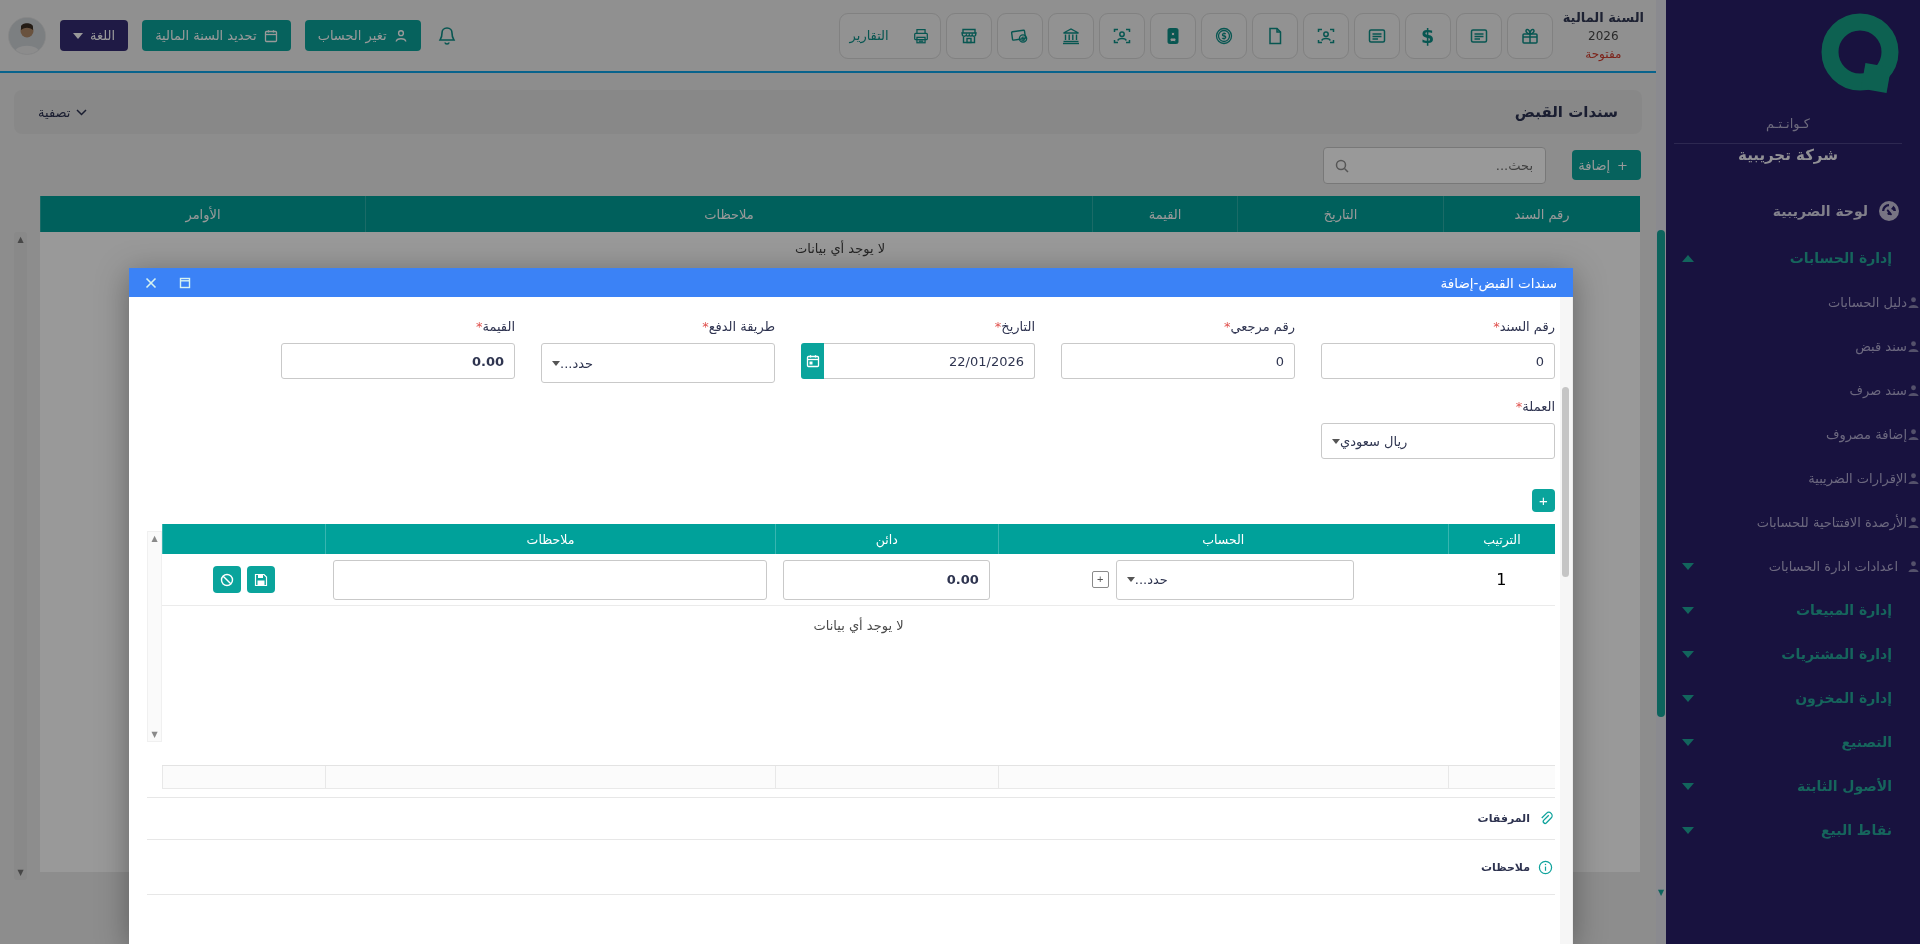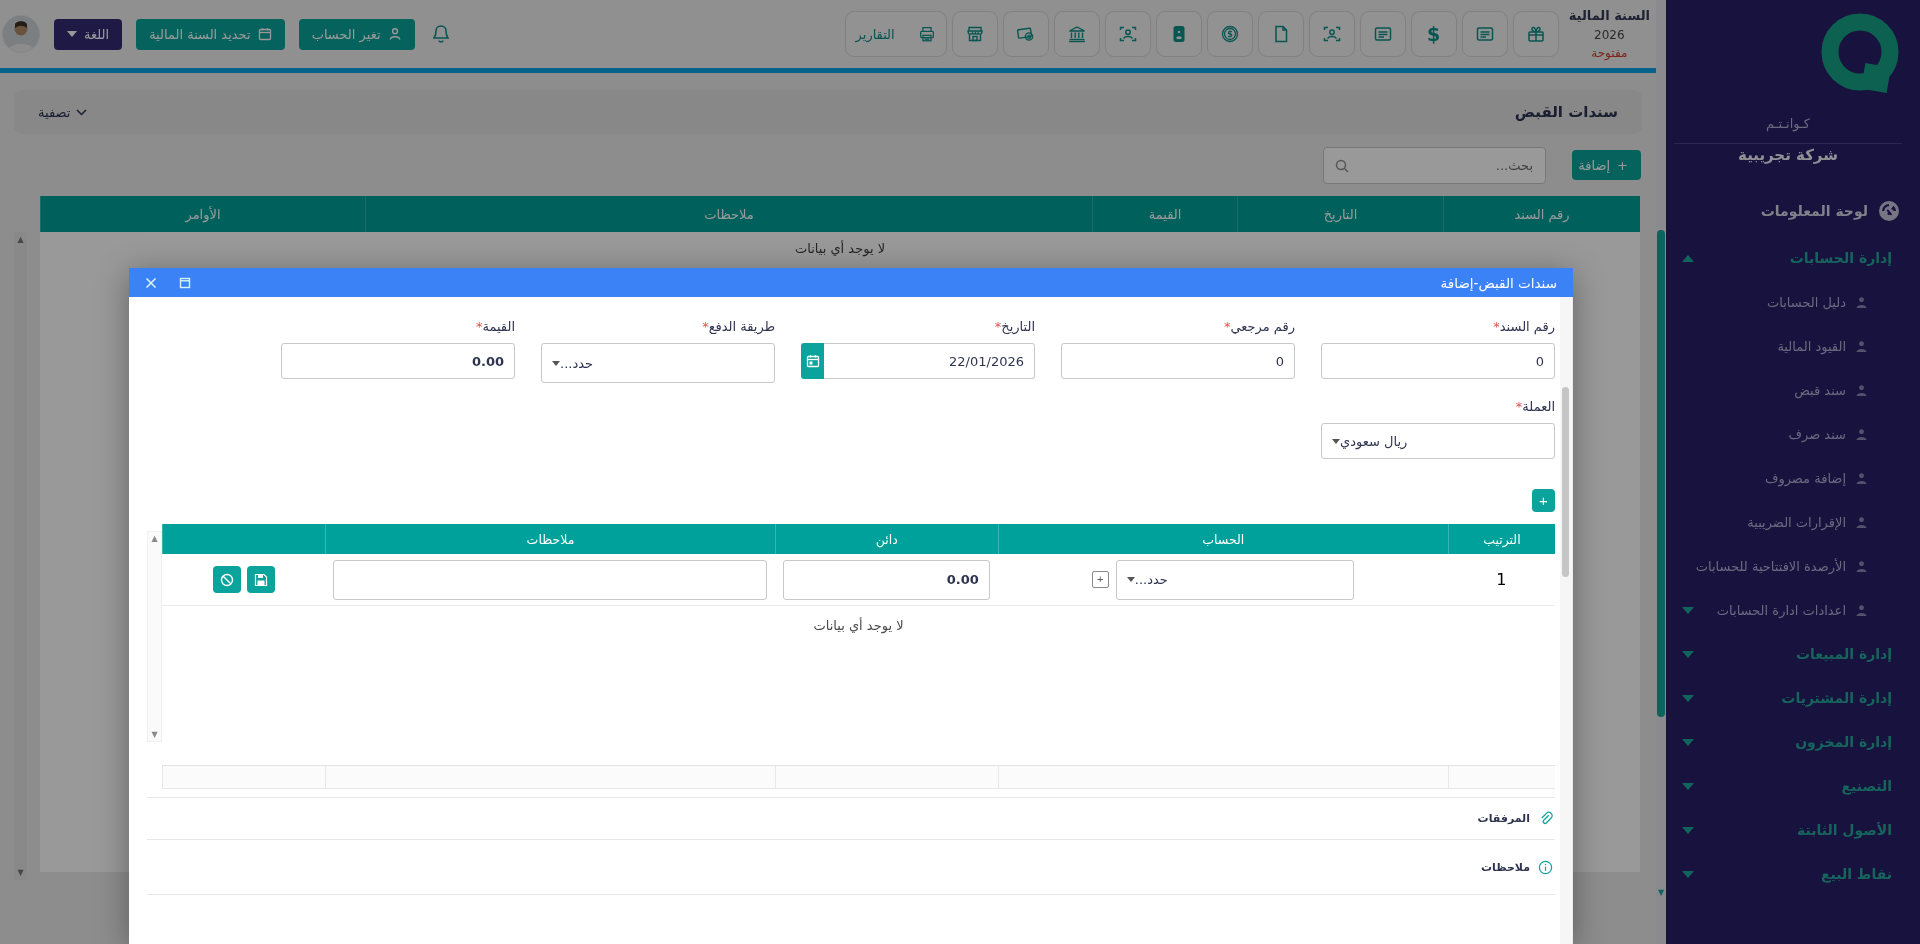--- a/index.html
+++ b/index.html
@@ -13,30 +13,30 @@
   .sb-thumb { position:absolute; left:1px; top:230px; width:8px; height:487px; background:#17a79c; border-radius:4px; }
   .sb-arrow { position:absolute; left:1px; top:888px; width:8px; height:10px; color:#17a79c; font-size:8px; line-height:10px; text-align:center; }
   .logo-wrap { padding-top:10px; text-align:center; }
   .brand-word { color:#b6b1d0; font-size:13px; letter-spacing:4px; margin-top:2px; }
   .sb-divider { border-top:1px solid #4b4487; margin:12px 18px 0 18px; }
   .company { color:#f2f1f8; font-size:15px; font-weight:bold; text-align:center; margin-top:2px; }
   .menu { margin-top:22px; }
   .mi { display:flex; align-items:center; height:44px; color:#b4aed4; font-size:13px; cursor:pointer; }
   .mi-dash { padding-right:20px; gap:10px; color:#d8d5e8; font-size:14px; font-weight:bold; height:50px;}
   .mi-sec { justify-content:space-between; padding-right:28px; padding-left:26px; color:#25a89a; font-weight:bold; font-size:14px; }
-  .mi-child { padding-right:52px; gap:9px; }
+  .mi-child { }
   .mi-child.with-caret { justify-content:space-between; padding-left:26px; }
   .mi-child .lbl-grp { display:flex; align-items:center; gap:9px; }
   .caret { width:0; height:0; border-left:6px solid transparent; border-right:6px solid transparent; }
   .caret.down { border-top:7px solid #1fa99b; }
   .caret.up { border-bottom:7px solid #1fa99b; }
 
   
   .page { position:absolute; top:0; left:0; width:1656px; height:944px; }
-  .topbar { position:absolute; top:0; left:0; width:1656px; height:73px; background:#f0f0f0; border-bottom:5px solid #0ea5e9; display:flex; align-items:center; justify-content:space-between; padding:0 2px; }
+  .topbar { position:absolute; top:0; left:0; width:1656px; height:73px; background:#f0f0f0; border-bottom:2px solid #0ea5e9; display:flex; align-items:center; justify-content:space-between; padding:0 8px; }
   .tb-right { display:flex; align-items:center; gap:10px; }
   .fiscal { text-align:center; line-height:1.5; padding-right:4px; }
   .fiscal .f-label { color:#333a56; font-size:13px; font-weight:bold; }
   .fiscal .f-year { color:#474747; font-size:12px; }
   .fiscal .f-status { color:#cf3a2b; font-size:12px; }
   .icon-strip { display:flex; align-items:center; gap:5px; }
   .tbtn { height:46px; min-width:46px; border:1px solid #d7d7d7; background:#f3f3f3; border-radius:9px; display:flex; align-items:center; justify-content:center; gap:6px; color:#0d8f88; cursor:pointer; }
   .tbtn svg { stroke:#0d8f88; }
   .tbtn .dollar-txt { font-size:19px; font-weight:bold; color:#0d8f88; }
   .tbtn-reports { padding:0 10px; font-size:13px; color:#0d8f88;gap:23px; }
@@ -360,45 +360,36 @@
       <div class="mi mi-dash">
         <span>
             <svg width="22" height="22" viewBox="0 0 22 22">
               <circle cx="11" cy="11" r="10" fill="#c6c2da"></circle>
               <path d="M11 4 A 7 7 0 0 0 4 11 L 6.3 11 A 4.7 4.7 0 0 1 11 6.3 Z" fill="#281e69"></path>
               <path d="M18 11 A 7 7 0 0 0 15.5 5.7 L 13 9 A 4.7 4.7 0 0 1 15.7 11 Z" fill="#281e69"></path>
               <rect x="10" y="9" width="2" height="7" rx="1" fill="#281e69" transform="rotate(-40 11 12)"></rect>
               <circle cx="11" cy="13.5" r="1.6" fill="#281e69"></circle>
             </svg>
           </span>
-        <span>لوحة المعلومات</span>
+        <span>لوحة الضريبية</span>
       </div>
 
       <div class="mi mi-sec">
         <span>إدارة الحسابات</span>
         <span class="caret up"></span>
       </div>
 
       <div class="mi mi-child">
         <span>
             <svg width="13" height="13" viewBox="0 0 14 14" fill="#8d88b3">
               <circle cx="7" cy="4" r="2.6"></circle>
               <path d="M1.5 12.8 C2.2 8.6 11.8 8.6 12.5 12.8 Z"></path>
             </svg>
           </span>
         <span>دليل الحسابات</span>
-      </div>
-      <div class="mi mi-child">
-        <span>
-            <svg width="13" height="13" viewBox="0 0 14 14" fill="#8d88b3">
-              <circle cx="7" cy="4" r="2.6"></circle>
-              <path d="M1.5 12.8 C2.2 8.6 11.8 8.6 12.5 12.8 Z"></path>
-            </svg>
-          </span>
-        <span>القيود المالية</span>
       </div>
       <div class="mi mi-child">
         <span>
             <svg width="13" height="13" viewBox="0 0 14 14" fill="#8d88b3">
               <circle cx="7" cy="4" r="2.6"></circle>
               <path d="M1.5 12.8 C2.2 8.6 11.8 8.6 12.5 12.8 Z"></path>
             </svg>
           </span>
         <span>سند قبض</span>
       </div>

